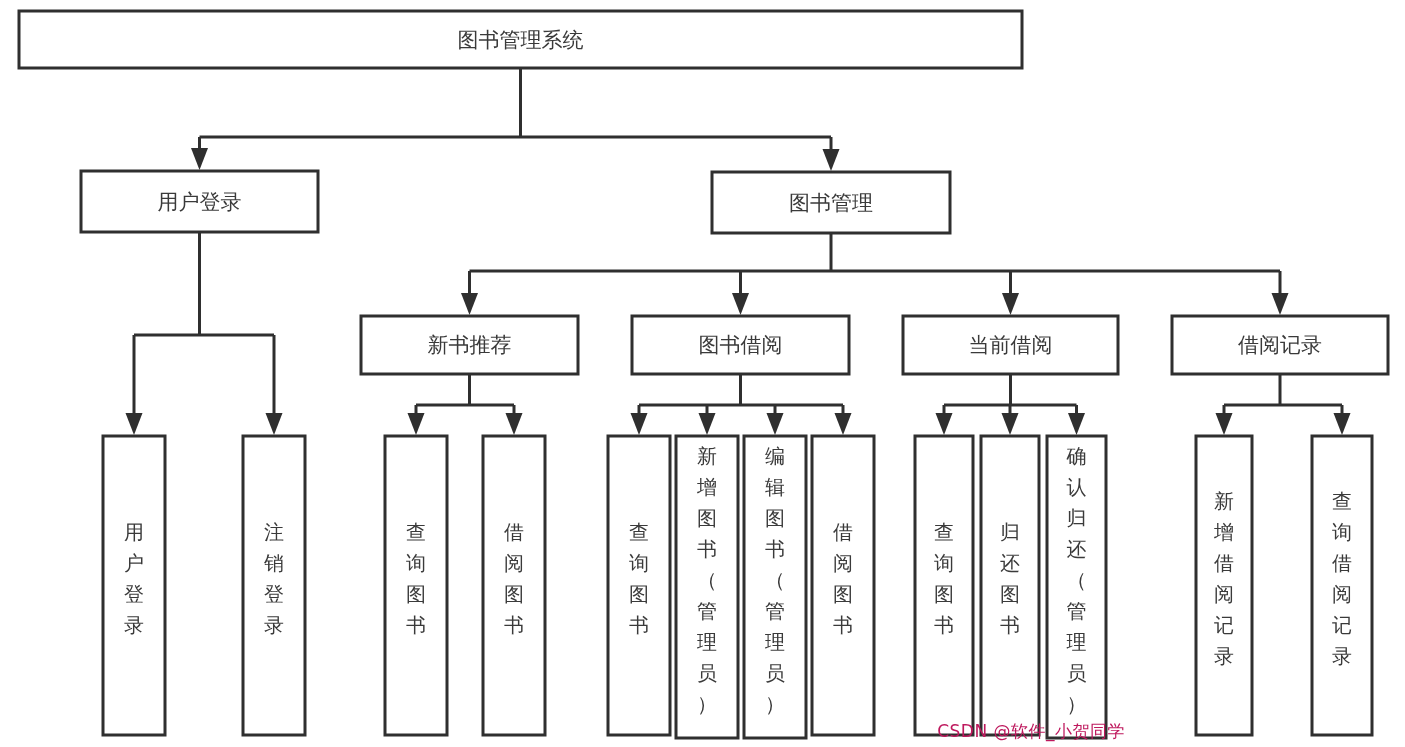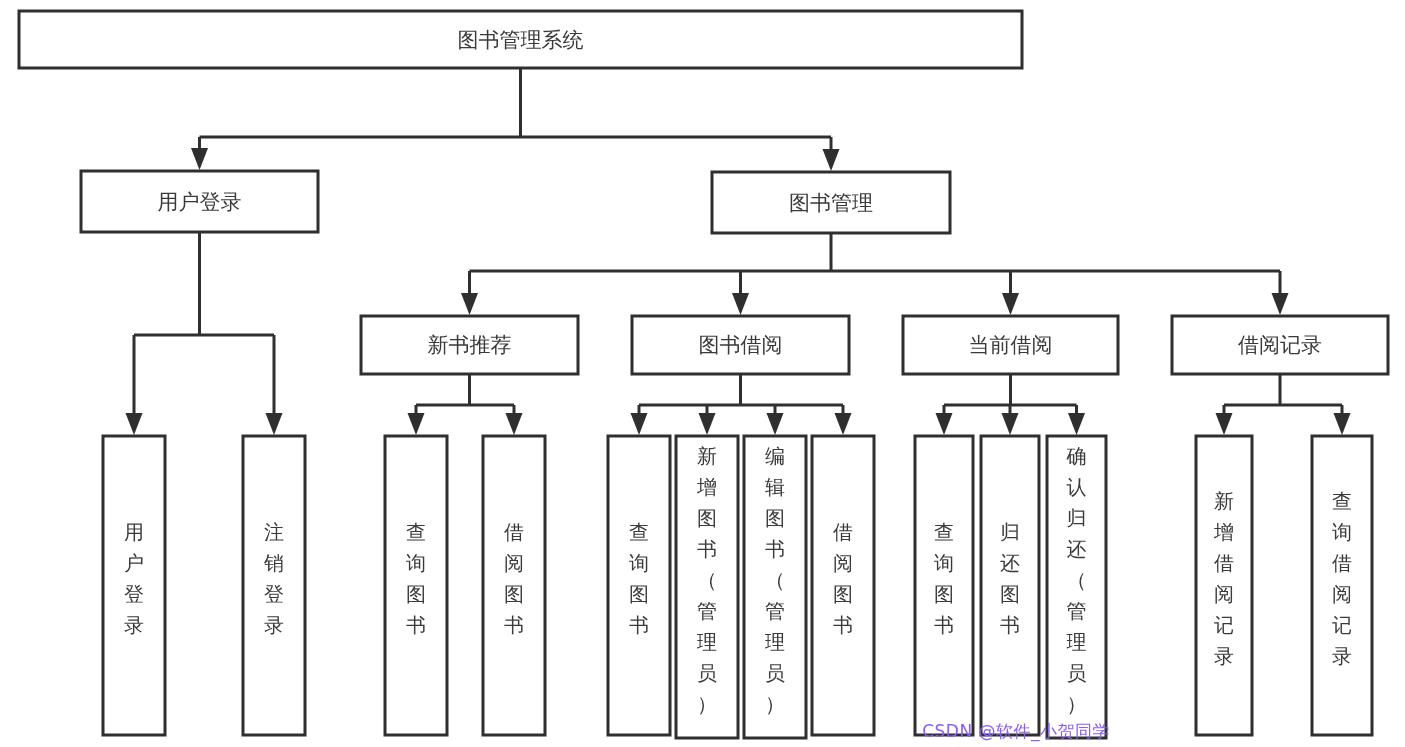--- a/index.html
+++ b/index.html
@@ -12,20 +12,21 @@
     width: 1405px;
     height: 747px;
     overflow: hidden;
     font-family: "DejaVu Sans", "Liberation Sans", sans-serif;
   }
   #diagram-root {
     position: relative;
     width: 1120px;
     height: 747px;
     background: #ffffff;
+    padding-left: 15px;
   }
   svg#structure-chart {
     position: absolute;
     top: 0;
     left: 0;
     display: block;
   }
   .node-box {
     fill: #ffffff;
     stroke: #2f2f2f;
@@ -51,21 +52,21 @@
   }
   .node-label.vertical {
     font-size: 20px;
   }
   .watermark-text {
     position: absolute;
     right: 10px;
     bottom: 4px;
     font-family: "DejaVu Sans", "Liberation Sans", sans-serif;
     font-size: 17px;
-    color: #8b5cf6;
+    color: #be185d;
     letter-spacing: 0.5px;
     user-select: none;
     white-space: nowrap;
   }
 </style>
 </head>
 <body>
 
 <div id="diagram-root">
   <svg id="structure-chart" width="1405" height="747" viewBox="0 0 1405 747">

